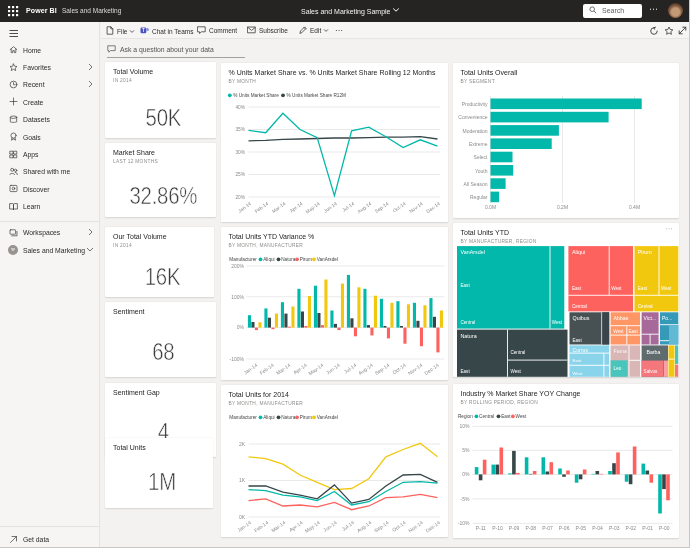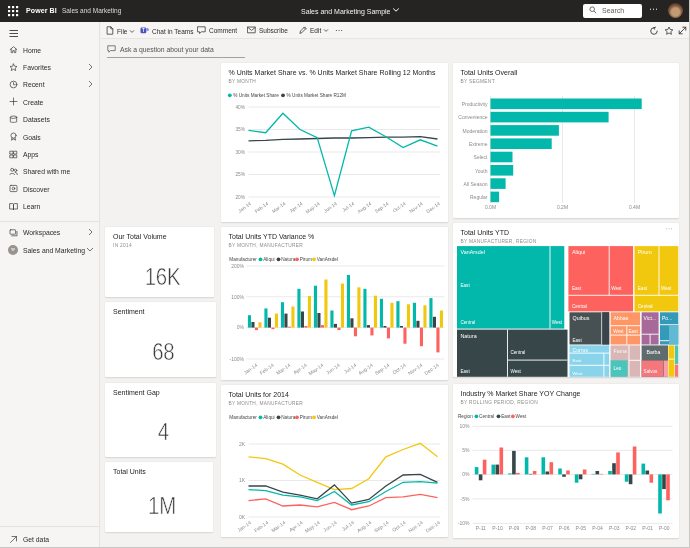--- a/index.html
+++ b/index.html
@@ -198,34 +198,44 @@
             <path d="M5,1 L6.2,3.5 L8.9,3.8 L6.9,5.6 L7.4,8.3 L5,7 L2.6,8.3 L3.1,5.6 L1.1,3.8 L3.8,3.5 Z"></path>
           </svg></span>
 <span class="titem" style="left:577px"><svg width="9" height="9" viewBox="0 0 9 9" stroke="#3b3a39" stroke-width="0.9" fill="none" stroke-linecap="round">
             <path d="M1.2,7.8 L7.8,1.2 M4.8,1.2 H7.8 V4.2 M4.2,7.8 H1.2 V4.8"></path>
           </svg></span>
 </div>
       <div id="qa"><svg width="9" height="8" viewBox="0 0 9 8" style="vertical-align:-1px" stroke="#605e5c" stroke-width="0.8" fill="none">
           <path d="M0.8,0.8 H8.2 V5.6 H3.5 L1.8,7.2 V5.6 H0.8 Z"></path>
         </svg><span style="margin-left:4px">Ask a question about your data</span></div>
     </div>
+<div class="tile" style="left:105px;top:62px;width:110.7px;height:76px">
+      <div class="ct">Total Volume</div>
+      <div class="cs">IN 2014</div>
+      <div class="big" style="top:43.7px">50K</div>
+    </div>
+    <div class="tile" style="left:105px;top:143px;width:110.7px;height:74px">
+      <div class="ct">Market Share</div>
+      <div class="cs">LAST 12 MONTHS</div>
+      <div class="big" style="top:41px">32.86%</div>
+    </div>
     <div class="tile" style="left:105px;top:227px;width:109px;height:70px">
       <div class="ct">Our Total Volume</div>
       <div class="cs">IN 2014</div>
       <div class="big" style="top:37.7px">16K</div>
     </div>
     <div class="tile" style="left:105px;top:302px;width:110.7px;height:75px">
       <div class="ct">Sentiment</div>
       <div class="big" style="top:38px">68</div>
     </div>
     <div class="tile" style="left:105px;top:383px;width:110.7px;height:74px">
       <div class="ct">Sentiment Gap</div>
       <div class="big" style="top:37px">4</div>
     </div>
-    <div class="tile" style="left:105px;top:462px;width:108px;height:70px">
+    <div class="tile" style="left:105px;top:438px;width:108px;height:70px">
       <div class="ct">Total Units</div>
       <div class="big" style="top:32px">1M</div>
     </div>
     <div class="tile" style="left:220.5px;top:63px;width:227px;height:159px">
       <div class="ct">% Units Market Share vs. % Units Market Share Rolling 12 Months</div>
       <div class="cs">BY MONTH</div>
       <svg width="227" height="159" viewBox="0 0 227 159" style="position:absolute;left:0;top:0">
         <line x1="27.5" y1="44" x2="219" y2="44" stroke="#e9e9e9" stroke-width="1"></line>
         <text x="24" y="45.8" style="font:normal 4.8px 'Liberation Sans',sans-serif;fill:#8a8a8a;text-anchor:end;">40%</text>
         <line x1="27.5" y1="66.5" x2="219" y2="66.5" stroke="#e9e9e9" stroke-width="1"></line>

